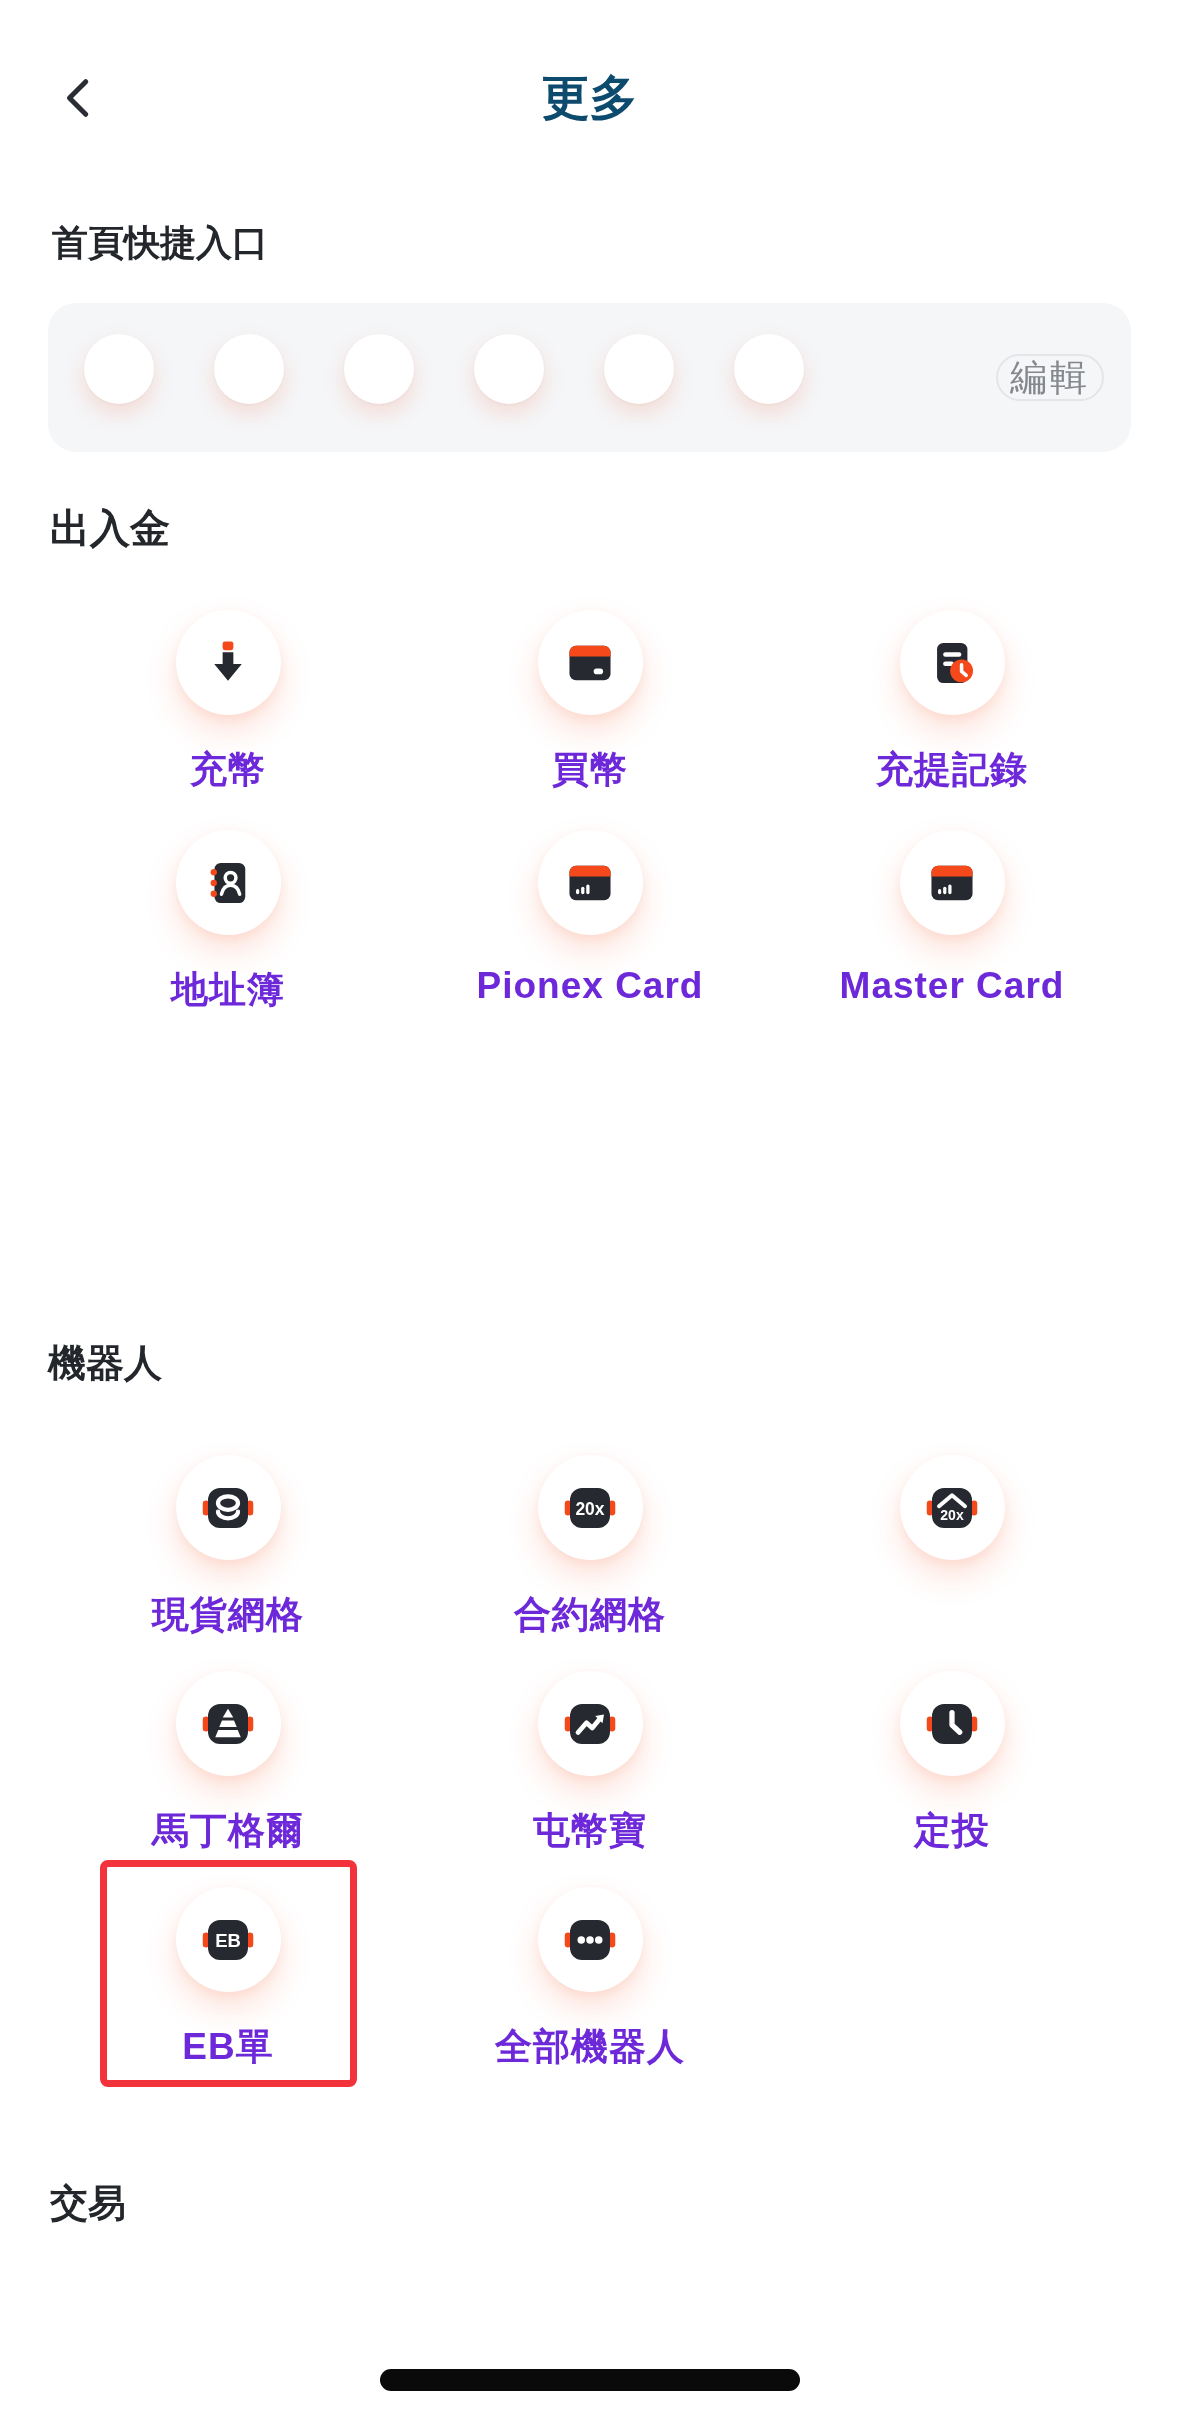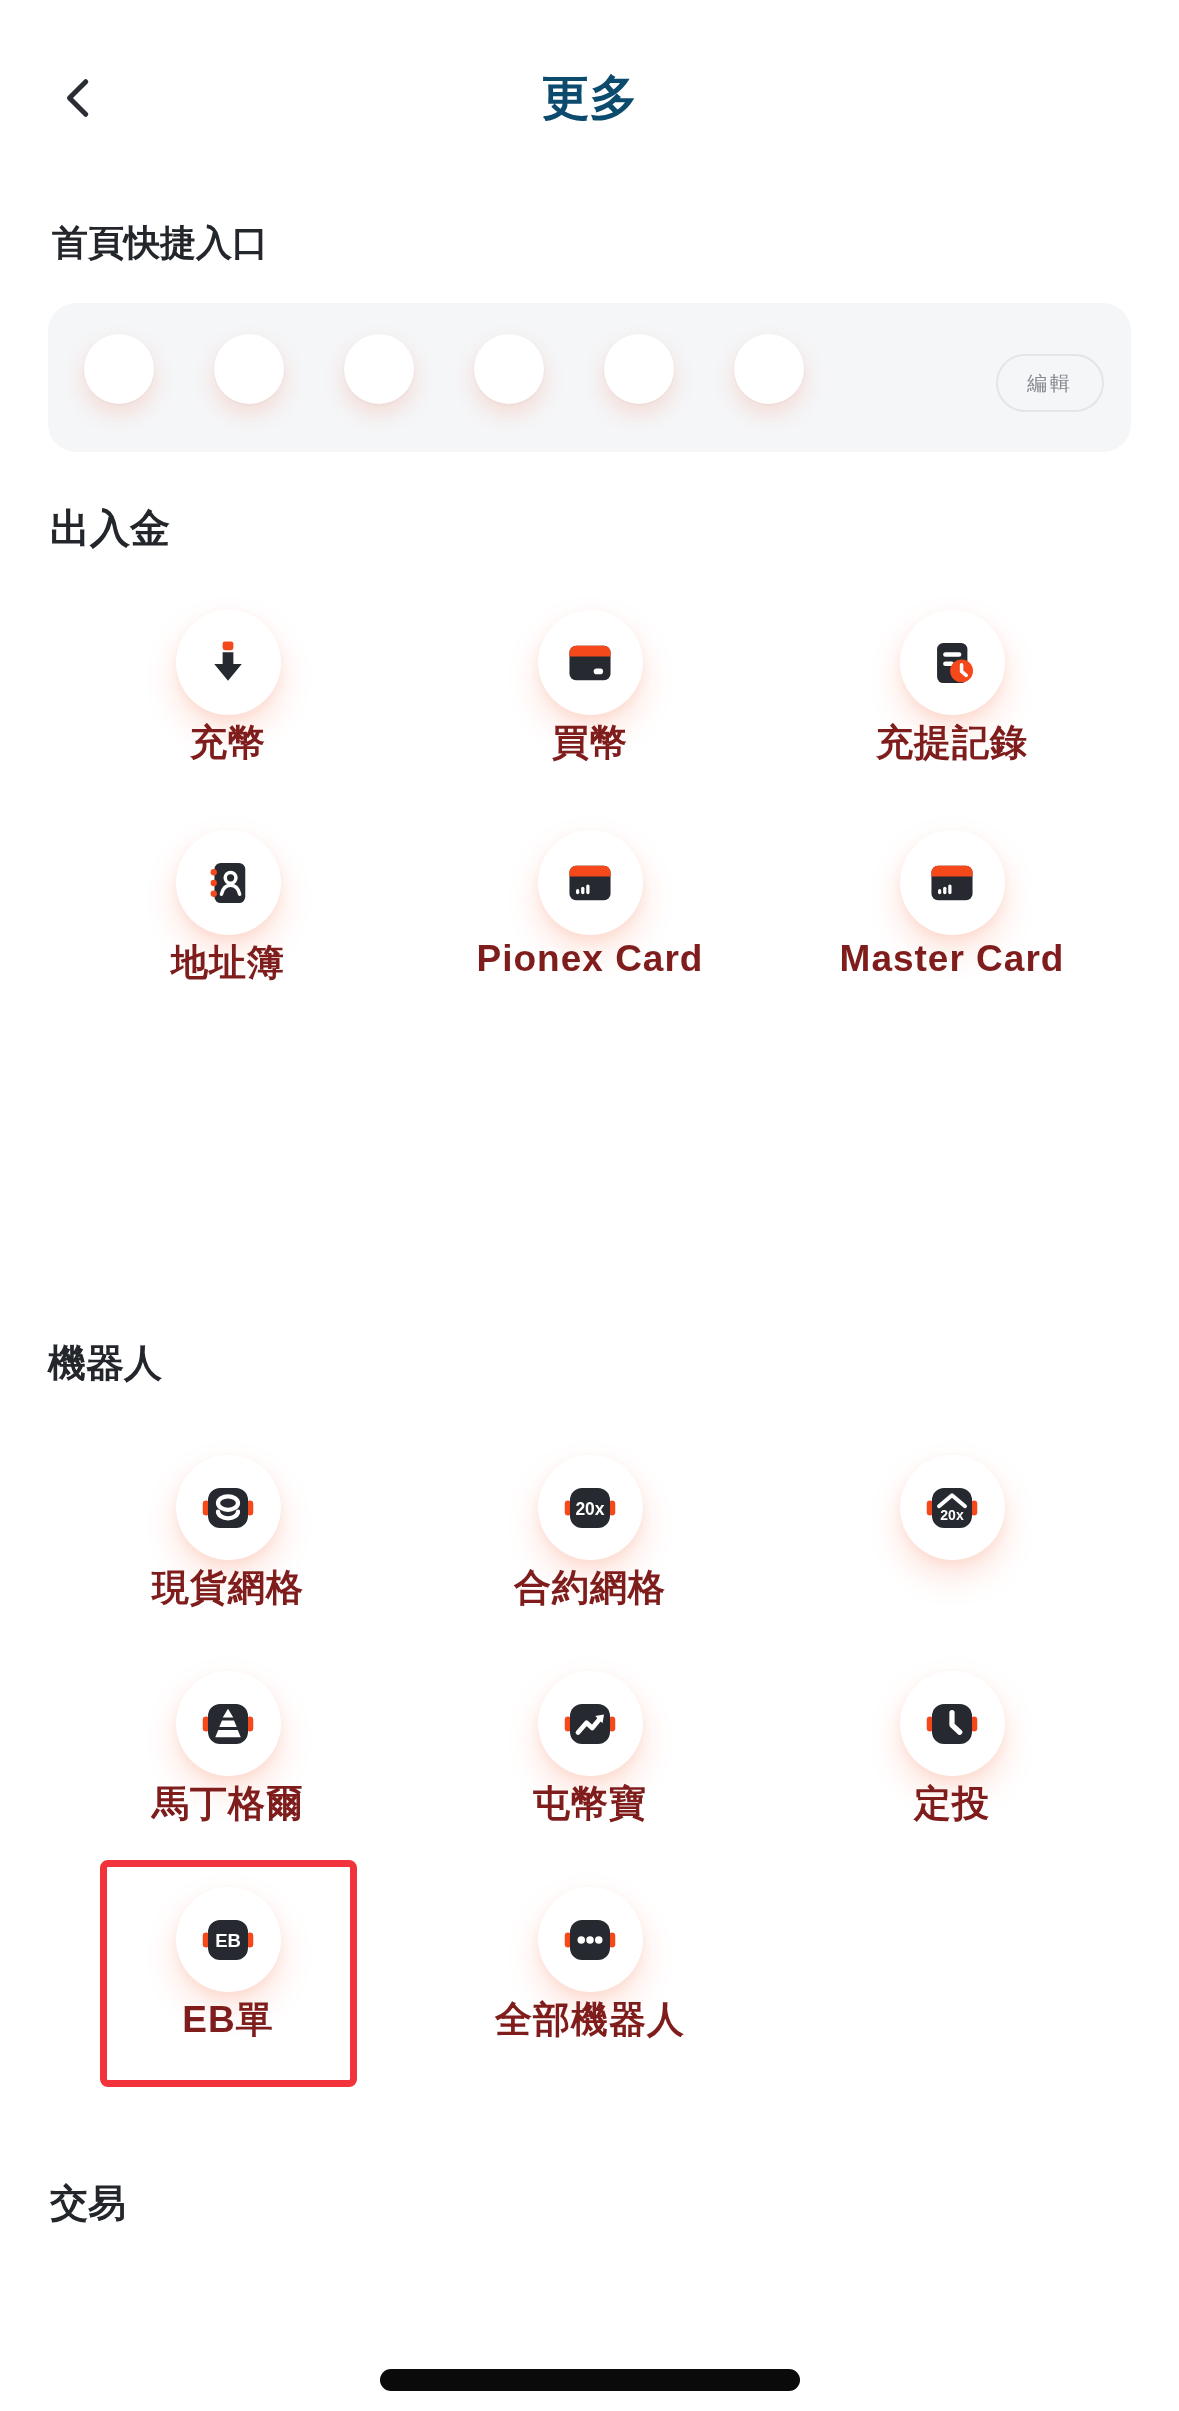--- a/index.html
+++ b/index.html
@@ -27,33 +27,33 @@
   .st-shortcuts{left:52px;top:222px;font-size:36px;}
   .st-deposit{left:50px;top:505px;font-size:40px;}
   .st-bots{left:48px;top:1342px;font-size:38px;}
   .st-trade{left:50px;top:2182px;font-size:38px;}
 
   
   .shortcut-card{position:absolute;left:48px;top:303px;width:1083px;height:149px;background:var(--card);border-radius:28px;}
   .sc-circle{position:absolute;top:31px;width:70px;height:70px;border-radius:50%;background:#fff;
     display:flex;align-items:center;justify-content:center;
     box-shadow:0 10px 22px rgba(245,90,40,.16),0 1px 3px rgba(0,0,0,.05);cursor:pointer;}
-  .edit-btn{position:absolute;left:948px;top:51px;width:108px;height:58px;border-radius:29px;
-    border:2px solid #E3E5E9;background:transparent;color:var(--muted);font-size:20px;
+  .edit-btn{position:absolute;left:948px;top:51px;width:108px;height:47px;border-radius:29px;
+    border:2px solid #E3E5E9;background:transparent;color:var(--muted);font-size:37px;
     display:flex;align-items:center;justify-content:center;letter-spacing:3px;cursor:pointer;
     font-family:inherit;}
 
   
   .grid{position:absolute;left:47px;width:1086px;display:grid;grid-template-columns:repeat(3,362px);}
   #grid-deposit{top:610px;grid-auto-rows:220px;}
   #grid-bots{top:1455px;grid-auto-rows:216px;}
   .cell{display:flex;flex-direction:column;align-items:center;cursor:pointer;}
   .g-circle{width:105px;height:105px;border-radius:50%;background:#fff;display:flex;align-items:center;justify-content:center;
     box-shadow:0 16px 32px rgba(245,90,40,.18),0 4px 10px rgba(245,90,40,.08);}
-  .g-label{margin-top:3px;font-size:37px;font-weight:600;color:#7f1d1d;letter-spacing:1px;white-space:nowrap;}
+  .g-label{margin-top:30px;font-size:37px;font-weight:600;color:#6d28d9;letter-spacing:1px;white-space:nowrap;}
 
   
   .red-box{position:absolute;left:100px;top:1860px;width:257px;height:227px;border:7px solid var(--redbox);border-radius:8px;pointer-events:none;}
 
   
   .home-indicator{position:absolute;left:50%;transform:translateX(-50%);top:2369px;width:420px;height:22px;border-radius:11px;background:#0a0a0a;}
 </style>
 </head>
 <body>
 

